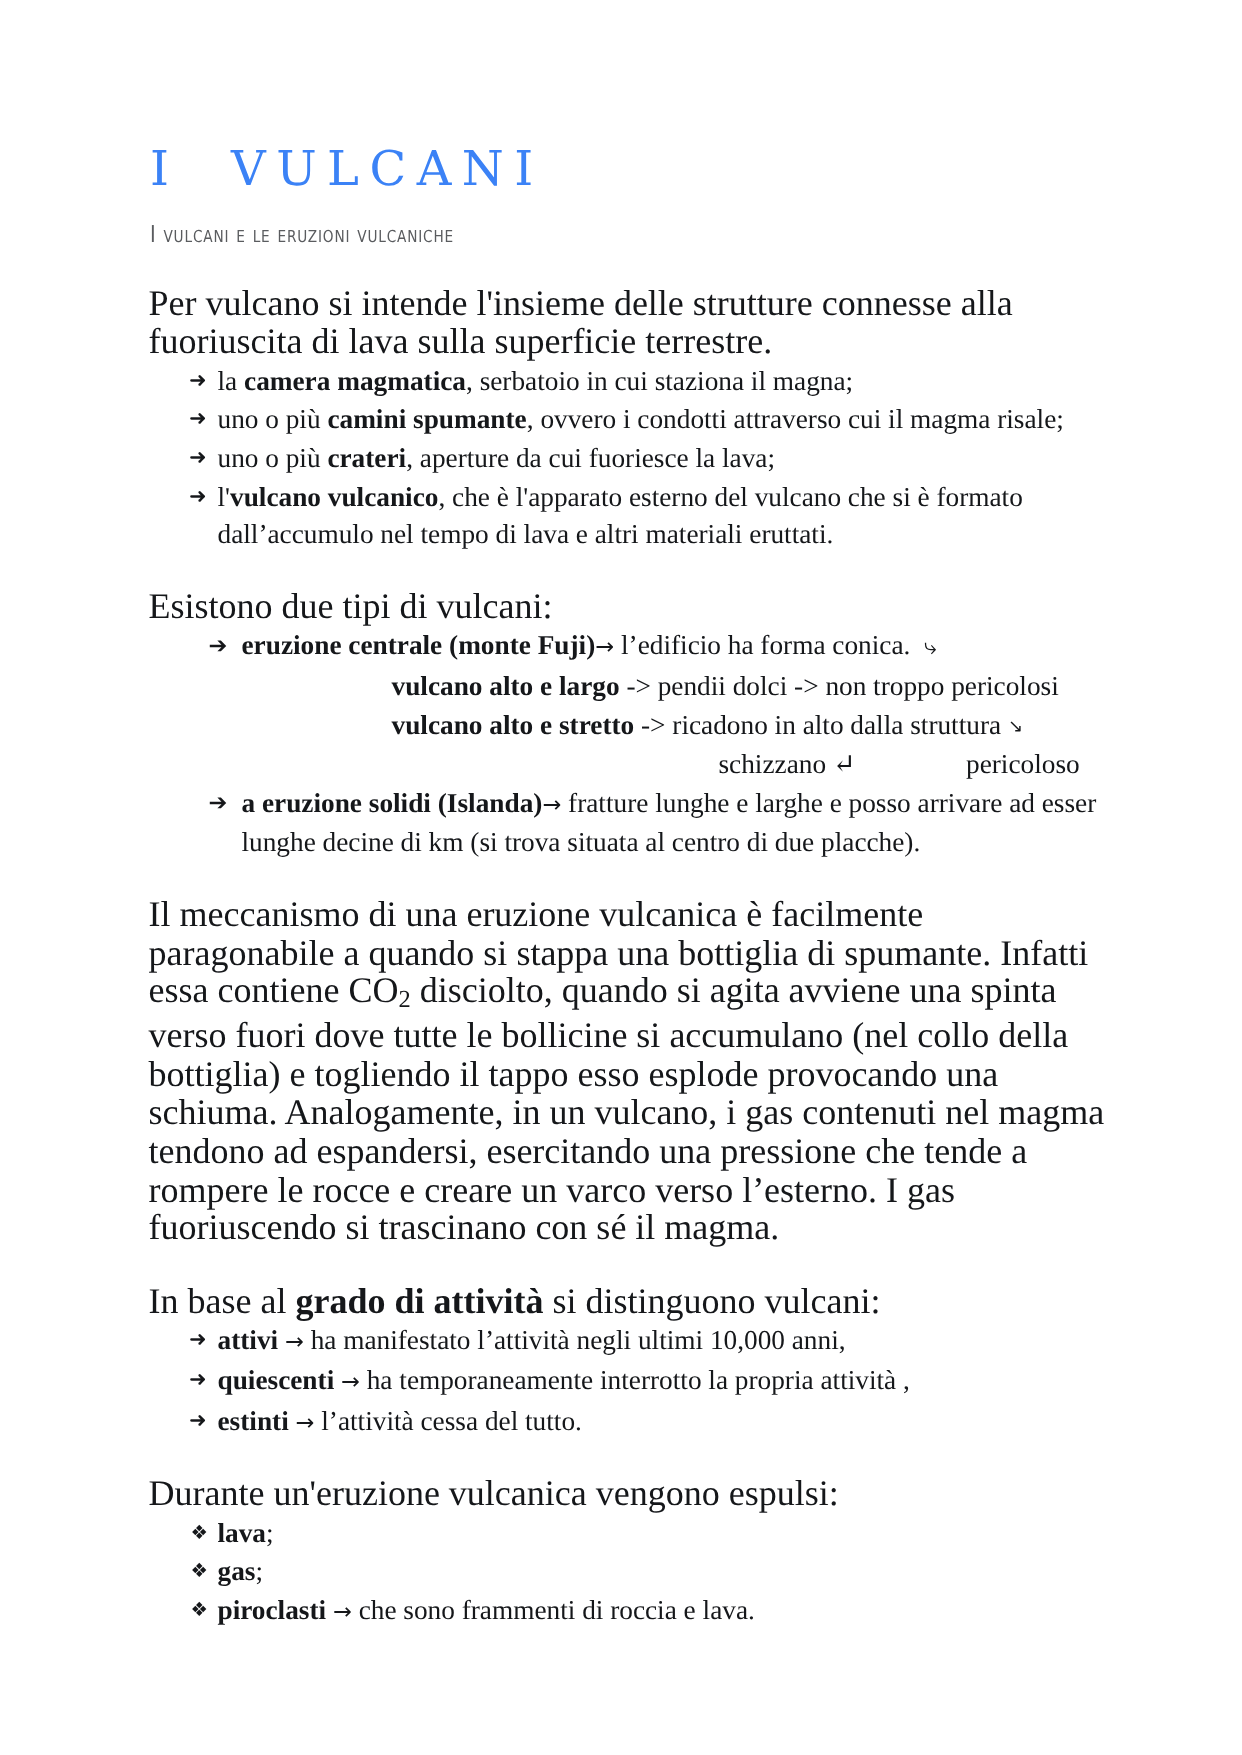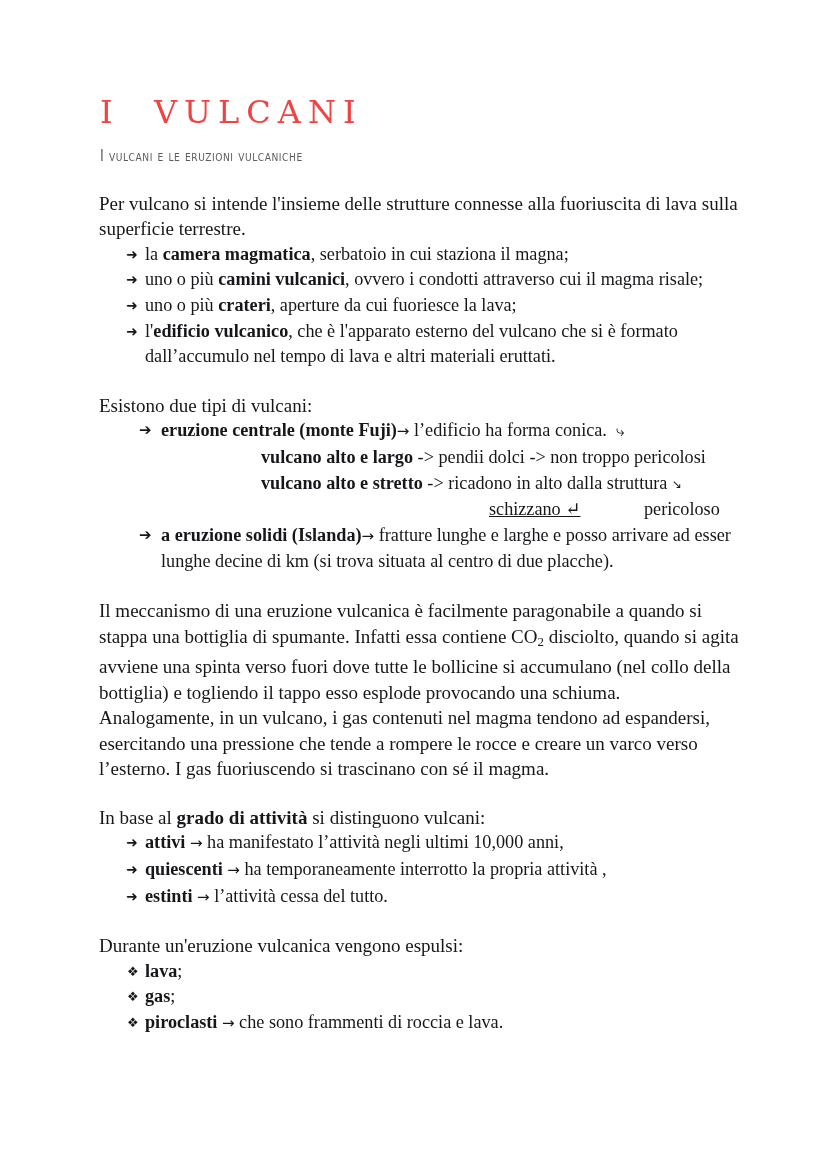--- a/index.html
+++ b/index.html
@@ -31,21 +31,21 @@
     width: 640px;
   }
 
   
   .doc-title {
     font-family: "DejaVu Serif", "Liberation Serif", serif;
     font-size: 32px;
     line-height: 1.05;
     letter-spacing: 7px;
     font-weight: 400;
-    color: #ef4444;
+    color: #3b82f6;
     margin: 0 0 0 1px;
     white-space: pre;
   }
 
   .doc-subtitle {
     margin: 17px 0 0 1px;
     font-family: "DejaVu Sans Condensed", "Liberation Sans Narrow", "Liberation Sans", sans-serif;
     font-size: 15.5px;
     font-weight: 400;
     font-stretch: condensed;
@@ -54,21 +54,21 @@
     font-variant: small-caps;
     text-transform: lowercase;
     transform: scaleX(0.92);
     transform-origin: left center;
     white-space: pre;
   }
   .doc-subtitle::first-letter { text-transform: uppercase; }
 
   
   .para {
-    font-size: 19px;
+    font-size: 24px;
     line-height: 25.6px;
     margin: 0;
     text-align: left;
   }
 
   .spacer-lg { height: 26px; }
   .spacer-md { height: 23px; }
 
   b, strong { font-weight: 700; }
 
@@ -116,24 +116,23 @@
   }
 
   .row-split {
     position: relative;
     font-size: 18.2px;
     line-height: 25.6px;
     height: 25.6px;
   }
   .row-split .left {
     position: absolute;
-    left: 390px;
+    left: 380px;
     top: 0;
     white-space: pre;
-    text-decoration: underline;
   }
   .row-split .right {
     position: absolute;
     left: 545px;
     top: 0;
     white-space: pre;
   }
 
   .glyph {
     font-family: "DejaVu Sans", sans-serif;
@@ -166,29 +165,29 @@
 
     <p class="para">Per vulcano si intende l'insieme delle strutture connesse alla fuoriuscita di lava sulla superficie terrestre.</p>
 
     <ul class="lst">
       <li>
         <span class="mk">➜</span>
         <span>la </span><b>camera magmatica</b><span>, serbatoio in cui staziona il magna;</span>
       </li>
       <li>
         <span class="mk">➜</span>
-        <span>uno o più </span><b>camini vulcanici</b><span>, ovvero i condotti attraverso cui il magma risale;</span>
+        <span>uno o più </span><b>camini spumante</b><span>, ovvero i condotti attraverso cui il magma risale;</span>
       </li>
       <li>
         <span class="mk">➜</span>
         <span>uno o più </span><b>crateri</b><span>, aperture da cui fuoriesce la lava;</span>
       </li>
       <li>
         <span class="mk">➜</span>
-        <span>l'</span><b>edificio vulcanico</b><span>, che è l'apparato esterno del vulcano che si è formato dall’accumulo nel tempo di lava e altri materiali eruttati.</span>
+        <span>l'</span><b>vulcano vulcanico</b><span>, che è l'apparato esterno del vulcano che si è formato dall’accumulo nel tempo di lava e altri materiali eruttati.</span>
       </li>
     </ul>
 
     <div class="spacer-md"></div>
 
     <p class="para">Esistono due tipi di vulcani:</p>
 
     <ul class="lst arrow">
       <li>
         <span class="mk">➔</span>

